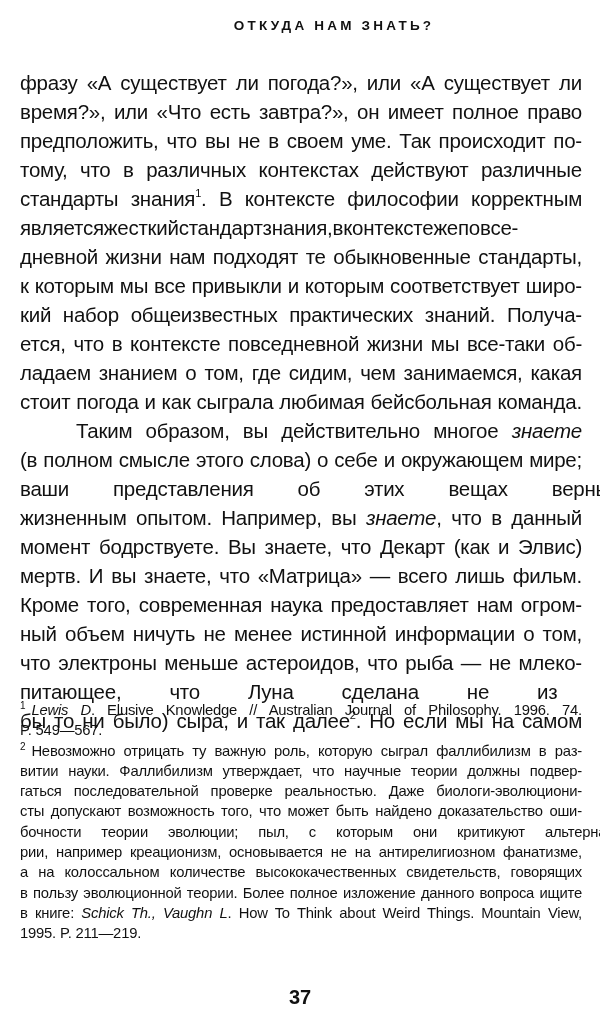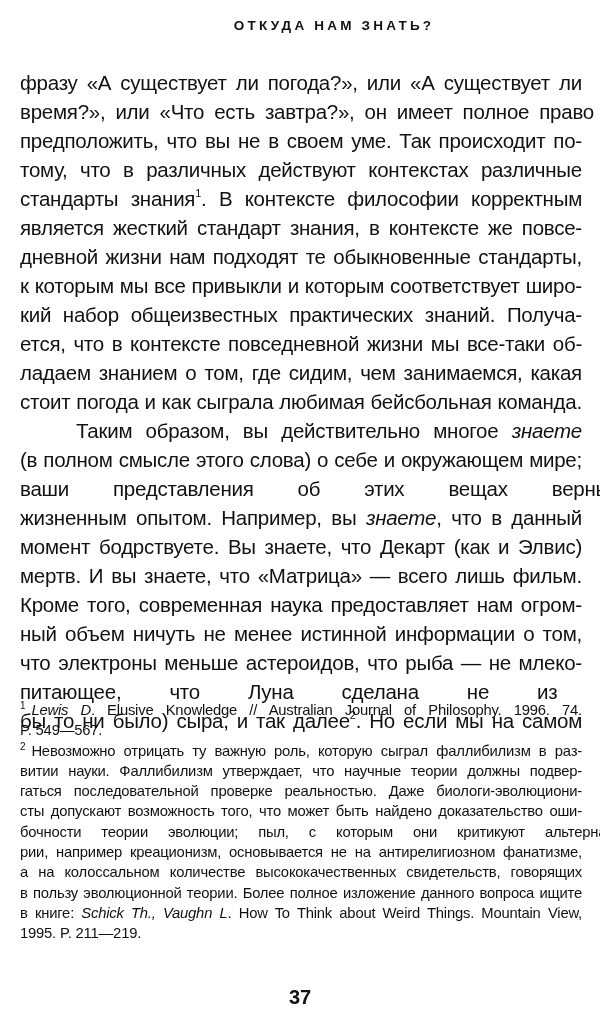--- a/index.html
+++ b/index.html
@@ -43,21 +43,21 @@
         <span>фразу</span>
         <span>«А</span>
         <span>существует</span>
         <span>ли</span>
         <span>погода?»,</span>
         <span>или</span>
         <span>«А</span>
         <span>существует</span>
         <span>ли</span>
       </span>
-    <span class="line" style="display: flex; justify-content: space-between; gap: 10px;">
+    <span class="line" style="display: flex; justify-content: space-between;">
         <span>время?»,</span>
         <span>или</span>
         <span>«Что</span>
         <span>есть</span>
         <span>завтра?»,</span>
         <span>он</span>
         <span>имеет</span>
         <span>полное</span>
         <span>право</span>
       </span>
@@ -71,26 +71,26 @@
         <span>уме.</span>
         <span>Так</span>
         <span>происходит</span>
         <span>по-</span>
       </span>
     <span class="line" style="display: flex; justify-content: space-between;">
         <span>тому,</span>
         <span>что</span>
         <span>в</span>
         <span>различных</span>
+        <span>контекстах</span>
         <span>действуют</span>
-        <span>контекстах</span>
         <span>различные</span>
       </span>
     <span class="line"><span>стандарты знания</span><sup>1</sup><span>. В контексте философии корректным</span></span>
-    <span class="line" style="display: flex; justify-content: space-between;">
+    <span class="line" style="display: flex; ">
         <span>является</span>
         <span>жесткий</span>
         <span>стандарт</span>
         <span>знания,</span>
         <span>в</span>
         <span>контексте</span>
         <span>же</span>
         <span>повсе-</span>
       </span>
     <span class="line" style="display: flex; justify-content: space-between;">

